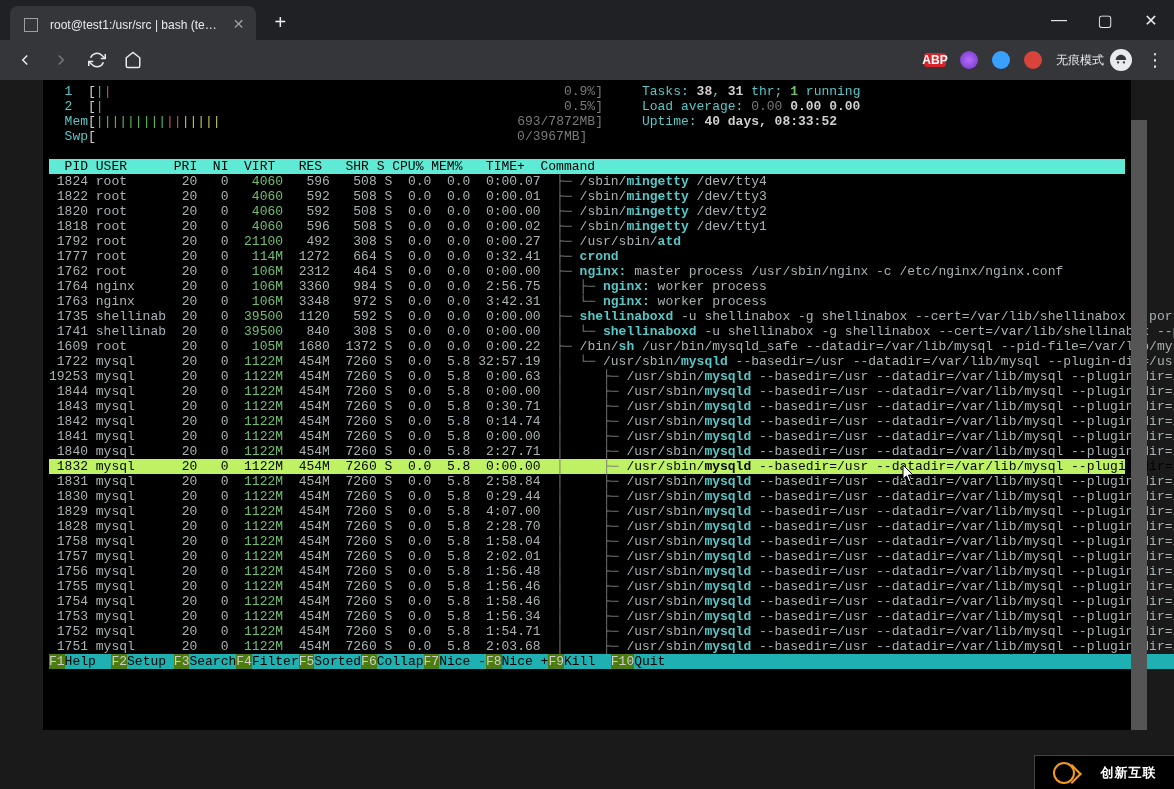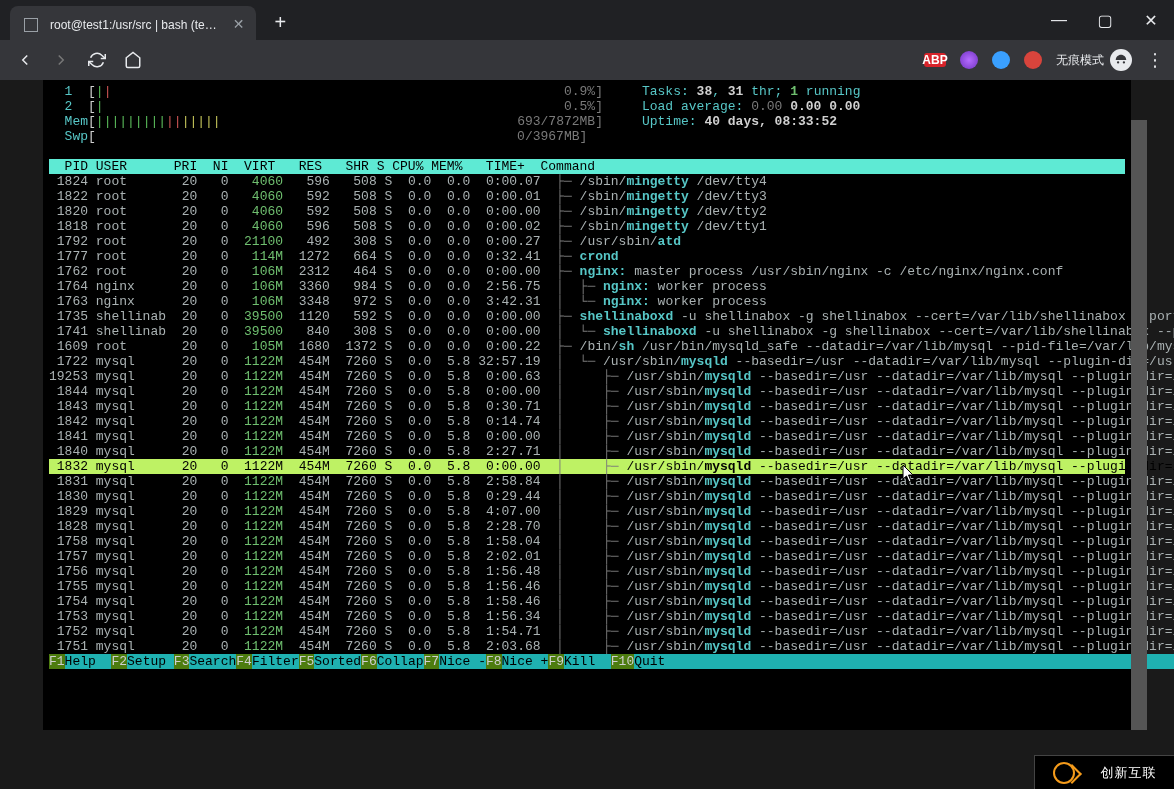--- a/index.html
+++ b/index.html
@@ -48,21 +48,21 @@
   .row { display:flex; }
   .row span { white-space:pre; }
 
   .fkeys { background:#1fb1b1; color:#000000; }
   .fkey { color:#d0d0d0; background:#4d7c0f; }
 
   
   .watermark { position:absolute; right:0; bottom:0; width:140px; height:34px; background:#000; border:1px solid #444; border-right:none; border-bottom:none; display:flex; align-items:center; justify-content:center; }
   .wmlogo { width:22px; height:22px; border-radius:50%; border:2px solid #f49b1b; position:relative; }
   .wmlogo:before { content:""; position:absolute; width:12px; height:12px; border:2px solid #f49b1b; border-left:none; border-bottom:none; transform:rotate(45deg); right:-6px; top:3px; }
-  .wmtxt { color:#fff; font-size:13px; font-weight:normal; margin-left:26px; letter-spacing:1px; }
+  .wmtxt { color:#fff; font-size:13px; font-weight:bold; margin-left:26px; letter-spacing:1px; }
 
   .cursor { position:absolute; left:902px; top:464px; font-size:16px; color:#000; pointer-events:none; }
 </style>
 </head>
 <body>
 
 <div class="titlebar">
   <div class="tab">
     <span class="favicon"></span>
     <span>root@test1:/usr/src | bash (te…</span>

